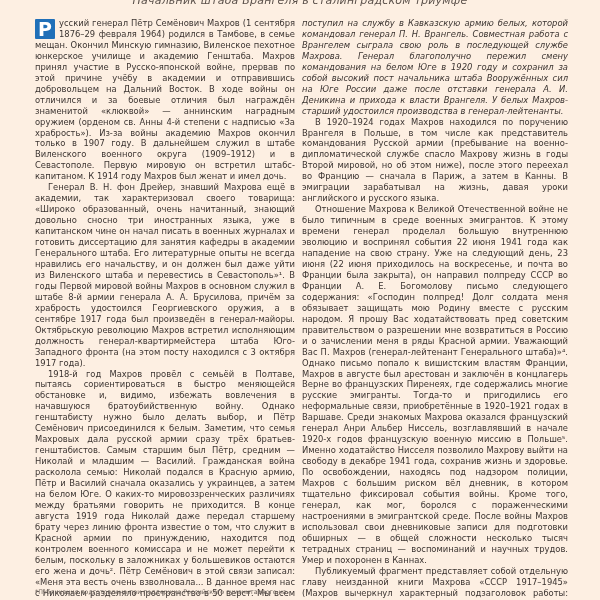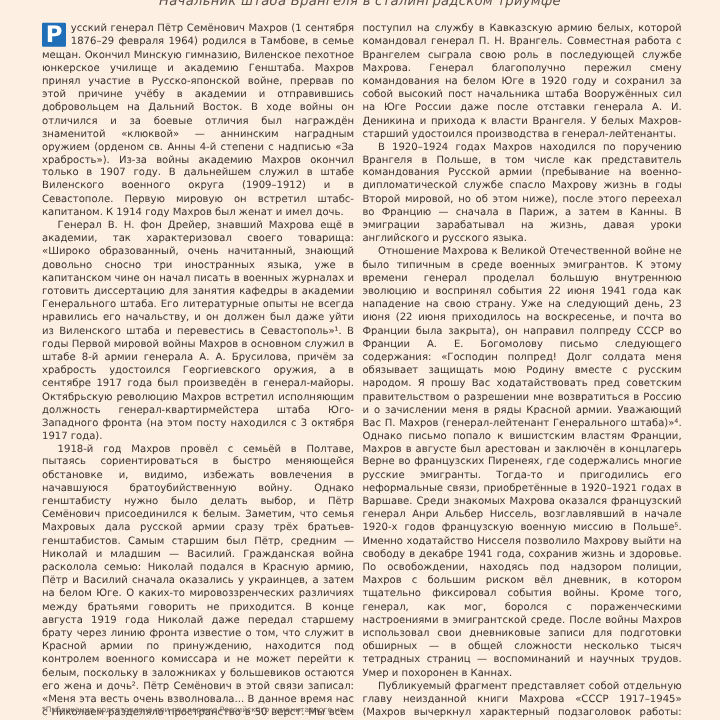--- a/index.html
+++ b/index.html
@@ -17,21 +17,21 @@
   }
   .col {
     position:absolute; top:18px;
     font-size:8.4px; line-height:10.95px;
     text-align:justify; hyphens:auto;
   }
   .col-left { left:35px; width:260px; }
   .col-right { left:302px; width:266px; }
   .col p { margin:0; text-indent:13px; }
   .col p.first { text-indent:0; }
-  .col p.cont { text-indent:0; }
+  .col p.cont { text-indent:0;font-style:italic; }
   .dropcap {
     float:left; width:20px; height:20px; margin:1px 4px 0 0;
     background:#1f6fb8; color:#fff; font-weight:bold;
     font-size:19px; line-height:21px; text-align:center;
     font-family:"DejaVu Sans", sans-serif;
     border-radius:1px;
   }
   .footnote {
     position:absolute; left:35px; top:588px; width:262px;
     font-size:6.3px; line-height:8px; color:#6b625c;

